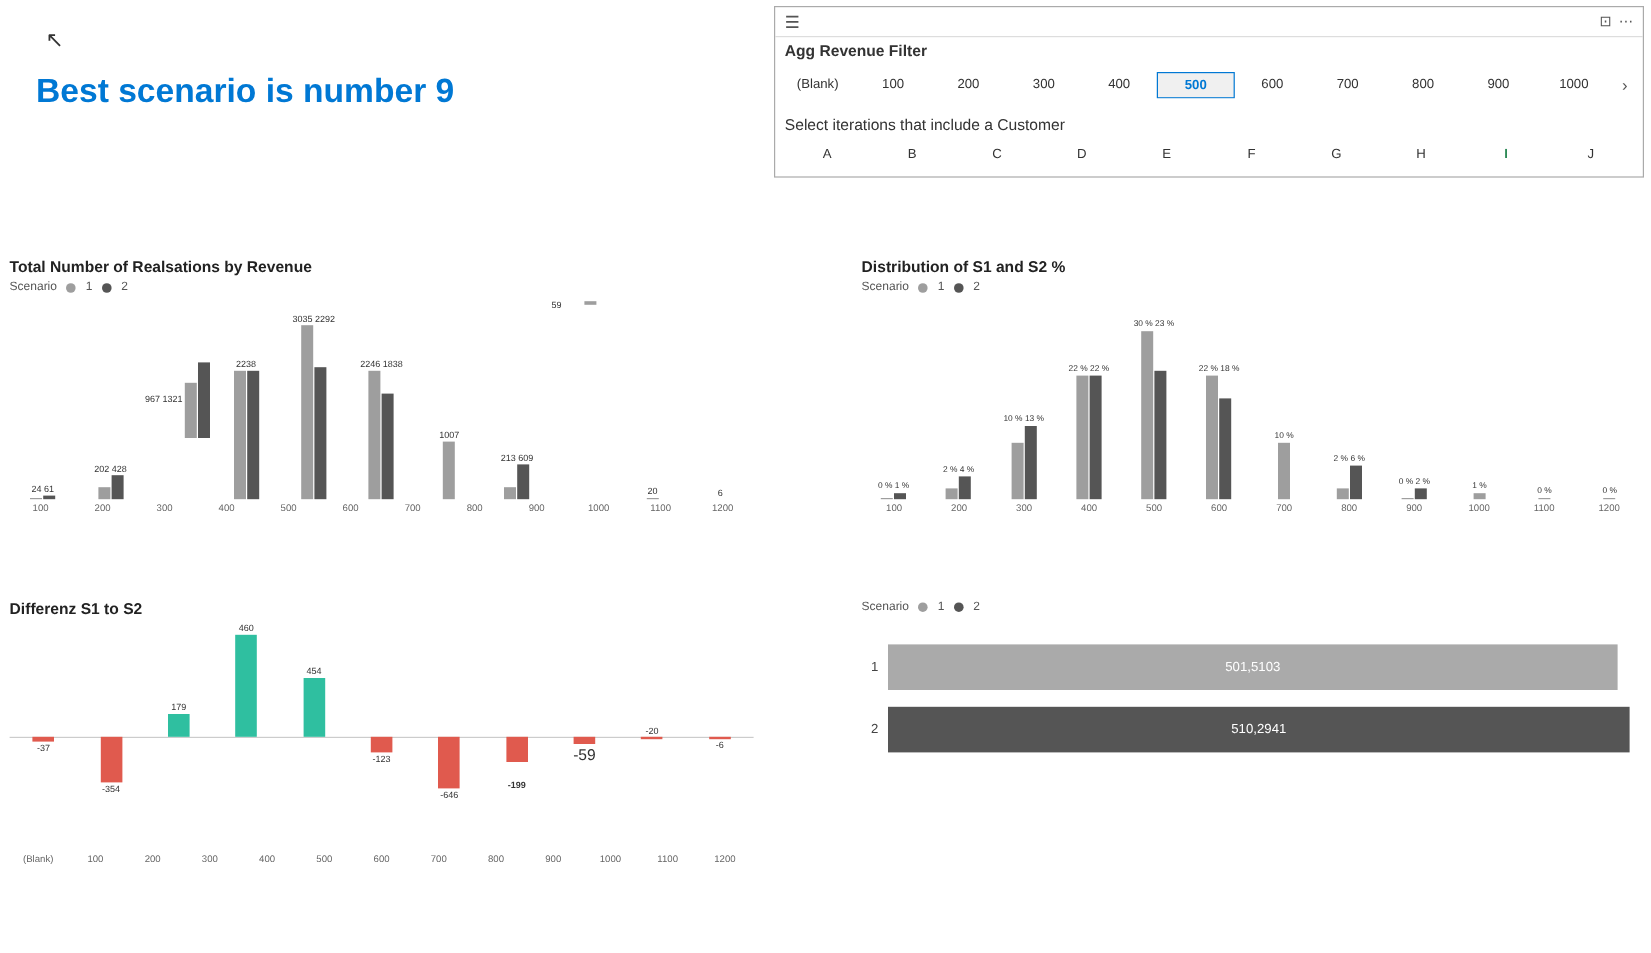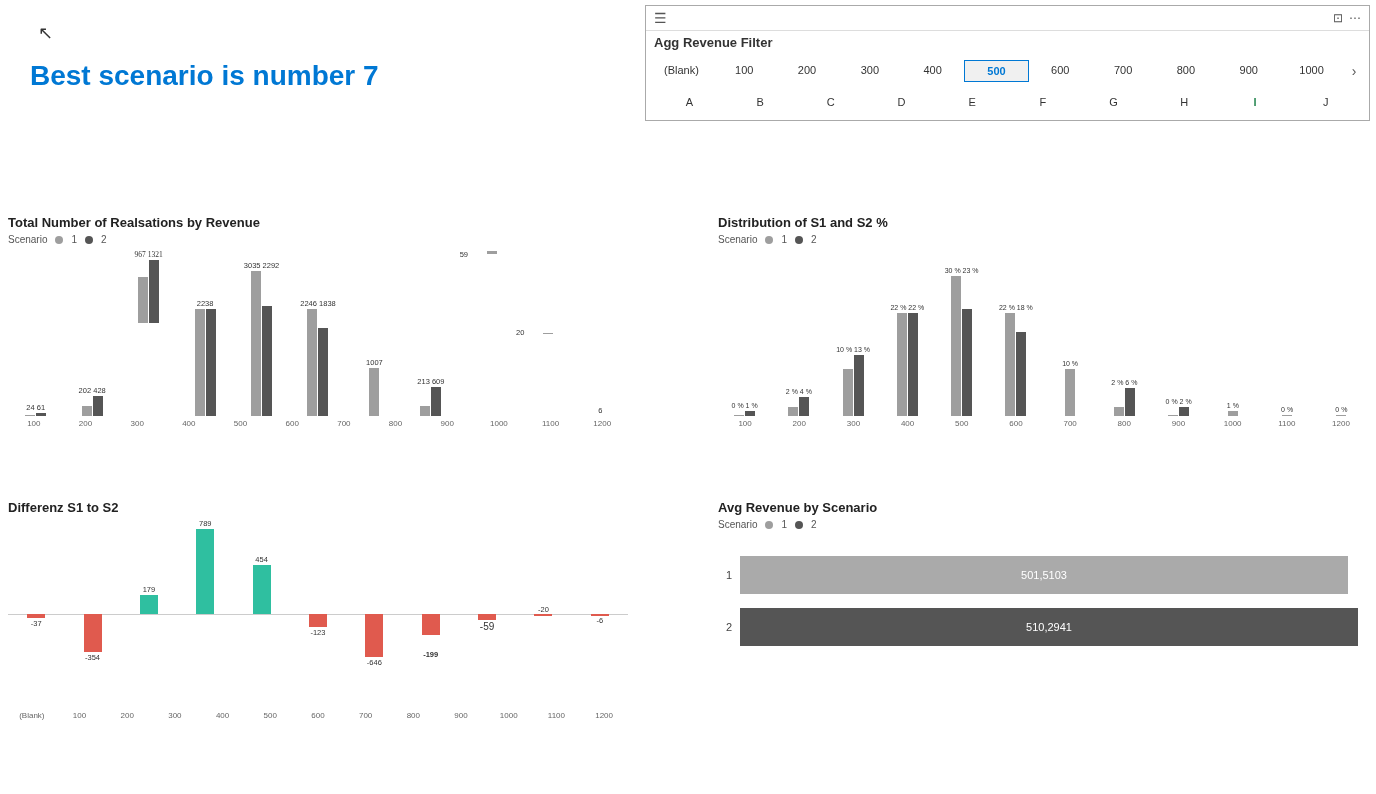--- a/index.html
+++ b/index.html
@@ -149,21 +149,21 @@
       pointer-events: none;
     }
   </style>
 </head>
 <body>
 
 <div class="main-container">
 
   <div class="cursor">↖</div>
 
-  <div class="best-scenario-title">Best scenario is number 7</div>
+  <div class="best-scenario-title">Best scenario is number 9</div>
 
   <div class="filter-panel">
     <div class="filter-panel-header">
       <span style="cursor:pointer; color:#555; font-size:14px;">☰</span>
       <div class="filter-panel-header-icons">
         <span style="cursor:pointer; color:#555; font-size:12px;">⊡</span>
         <span style="cursor:pointer; color:#555; font-size:12px;">⋯</span>
       </div>
     </div>
     <div class="filter-panel-title">Agg Revenue Filter</div>
@@ -176,20 +176,21 @@
           <div class="filter-slicer-item">400</div>
           <div class="filter-slicer-item highlighted">500</div>
           <div class="filter-slicer-item">600</div>
           <div class="filter-slicer-item">700</div>
           <div class="filter-slicer-item">800</div>
           <div class="filter-slicer-item">900</div>
           <div class="filter-slicer-item">1000</div>
         </div>
       <div class="filter-arrow-btn">›</div>
     </div>
+    <div class="filter-subtitle">Select iterations that include a Customer</div>
     <div class="filter-letters-row" id="filter-letters-container">
     <div class="filter-letter-item">A</div>
         <div class="filter-letter-item">B</div>
         <div class="filter-letter-item">C</div>
         <div class="filter-letter-item">D</div>
         <div class="filter-letter-item">E</div>
         <div class="filter-letter-item">F</div>
         <div class="filter-letter-item">G</div>
         <div class="filter-letter-item">H</div>
         <div class="filter-letter-item highlighted">I</div>
@@ -215,21 +216,21 @@
               <div style="width: 10px; height: 3px; background: rgb(85, 85, 85);"></div>
             </div>
           </div>
           <div style="display: flex; flex-direction: column; align-items: center; flex: 1 1 0%; height: 100%; justify-content: flex-end; position: relative;">
             <div style="font-size: 7.5px; color: rgb(51, 51, 51); text-align: center; margin-bottom: 1px; line-height: 1.1; white-space: nowrap;">202 428</div>
             <div style="display: flex; align-items: flex-end; gap: 1px; width: 100%; justify-content: center;">
               <div style="width: 10px; height: 10px; background: rgb(158, 158, 158);"></div>
               <div style="width: 10px; height: 20px; background: rgb(85, 85, 85);"></div>
             </div>
           </div>
-          <div style="display: flex; flex-direction: column; align-items: center; flex: 1 1 0%; height: 100%; justify-content: flex-start; position: relative; font-family: Liberation Serif, serif;">
+          <div style="display: flex; align-items: center; flex: 1 1 0%; height: 100%; justify-content: center; position: relative;">
             <div style="font-size: 7.5px; color: rgb(51, 51, 51); text-align: center; margin-bottom: 1px; line-height: 1.1; white-space: nowrap;">967 1321</div>
             <div style="display: flex; align-items: flex-end; gap: 1px; width: 100%; justify-content: center;">
               <div style="width: 10px; height: 46px; background: rgb(158, 158, 158);"></div>
               <div style="width: 10px; height: 63px; background: rgb(85, 85, 85);"></div>
             </div>
           </div>
           <div style="display: flex; flex-direction: column; align-items: center; flex: 1 1 0%; height: 100%; justify-content: flex-end; position: relative;">
             <div style="font-size: 7.5px; color: rgb(51, 51, 51); text-align: center; margin-bottom: 1px; line-height: 1.1; white-space: nowrap;">2238</div>
             <div style="display: flex; align-items: flex-end; gap: 1px; width: 100%; justify-content: center;">
               <div style="width: 10px; height: 107px; background: rgb(158, 158, 158);"></div>
@@ -262,21 +263,21 @@
               <div style="width: 10px; height: 10px; background: rgb(158, 158, 158);"></div>
               <div style="width: 10px; height: 29px; background: rgb(85, 85, 85);"></div>
             </div>
           </div>
           <div style="display: flex; flex-direction: row; align-items: flex-start; flex: 1 1 0%; height: 100%; justify-content: flex-end; position: relative;">
             <div style="font-size: 7.5px; color: rgb(51, 51, 51); text-align: center; margin-bottom: 1px; line-height: 1.1; white-space: nowrap;">59</div>
             <div style="display: flex; align-items: flex-end; gap: 1px; width: 100%; justify-content: center;">
               <div style="width: 10px; height: 3px; background: rgb(158, 158, 158);"></div>
             </div>
           </div>
-          <div style="display: flex; flex-direction: row; align-items: center; flex: 1 1 0%; height: 100%; justify-content: flex-end; position: relative;">
+          <div style="display: flex; flex-direction: column; align-items: center; flex: 1 1 0%; height: 100%; justify-content: flex-end; position: relative;">
             <div style="font-size: 7.5px; color: rgb(51, 51, 51); text-align: center; margin-bottom: 1px; line-height: 1.1; white-space: nowrap;">20</div>
             <div style="display: flex; align-items: flex-end; gap: 1px; width: 100%; justify-content: center;">
               <div style="width: 10px; height: 1px; background: rgb(158, 158, 158);"></div>
             </div>
           </div>
           <div style="display: flex; flex-direction: column; align-items: center; flex: 1 1 0%; height: 100%; justify-content: flex-end; position: relative;">
             <div style="font-size: 7.5px; color: rgb(51, 51, 51); text-align: center; margin-bottom: 1px; line-height: 1.1; white-space: nowrap;">6</div>
             <div style="display: flex; align-items: flex-end; gap: 1px; width: 100%; justify-content: center;">
               <div style="width: 10px; height: 0px; background: rgb(158, 158, 158);"></div>
             </div>
@@ -420,41 +421,41 @@
           <div style="display: flex; flex-direction: column; align-items: center; flex: 1 1 0%; height: 190px; position: relative; justify-content: center;">
             <div style="width: 18px; height: 38px; background: rgb(224, 90, 78); position: absolute; top: 95px; z-index: 2;"></div>
             <div style="font-size: 7.5px; color: rgb(51, 51, 51); position: absolute; top: 134px; text-align: center; z-index: 3; white-space: nowrap;">-354</div>
           </div>
           <div style="display: flex; flex-direction: column; align-items: center; flex: 1 1 0%; height: 190px; position: relative; justify-content: center;">
             <div style="width: 18px; height: 19px; background: rgb(47, 191, 160); position: absolute; bottom: 95px; z-index: 2;"></div>
             <div style="font-size: 7.5px; color: rgb(51, 51, 51); position: absolute; bottom: 115px; text-align: center; z-index: 3; white-space: nowrap;">179</div>
           </div>
           <div style="display: flex; flex-direction: column; align-items: center; flex: 1 1 0%; height: 190px; position: relative; justify-content: center;">
             <div style="width: 18px; height: 85px; background: rgb(47, 191, 160); position: absolute; bottom: 95px; z-index: 2;"></div>
-            <div style="font-size: 7.5px; color: rgb(51, 51, 51); position: absolute; bottom: 181px; text-align: center; z-index: 3; white-space: nowrap;">789</div>
+            <div style="font-size: 7.5px; color: rgb(51, 51, 51); position: absolute; bottom: 181px; text-align: center; z-index: 3; white-space: nowrap;">460</div>
           </div>
           <div style="display: flex; flex-direction: column; align-items: center; flex: 1 1 0%; height: 190px; position: relative; justify-content: center;">
             <div style="width: 18px; height: 49px; background: rgb(47, 191, 160); position: absolute; bottom: 95px; z-index: 2;"></div>
             <div style="font-size: 7.5px; color: rgb(51, 51, 51); position: absolute; bottom: 145px; text-align: center; z-index: 3; white-space: nowrap;">454</div>
           </div>
           <div style="display: flex; flex-direction: column; align-items: center; flex: 1 1 0%; height: 190px; position: relative; justify-content: center;">
             <div style="width: 18px; height: 13px; background: rgb(224, 90, 78); position: absolute; top: 95px; z-index: 2;"></div>
             <div style="font-size: 7.5px; color: rgb(51, 51, 51); position: absolute; top: 109px; text-align: center; z-index: 3; white-space: nowrap;">-123</div>
           </div>
           <div style="display: flex; flex-direction: column; align-items: center; flex: 1 1 0%; height: 190px; position: relative; justify-content: center;">
             <div style="width: 18px; height: 43px; background: rgb(224, 90, 78); position: absolute; top: 95px; z-index: 2;"></div>
             <div style="font-size: 7.5px; color: rgb(51, 51, 51); position: absolute; top: 139px; text-align: center; z-index: 3; white-space: nowrap;">-646</div>
           </div>
           <div style="display: flex; flex-direction: column; align-items: center; flex: 1 1 0%; height: 190px; position: relative; justify-content: center;">
             <div style="width: 18px; height: 21px; background: rgb(224, 90, 78); position: absolute; top: 95px; z-index: 2;"></div>
             <div style="font-size: 7.5px; color: rgb(51, 51, 51); position: absolute; top: 131px; text-align: center; z-index: 3; white-space: nowrap; font-weight: bold;">-199</div>
           </div>
           <div style="display: flex; flex-direction: column; align-items: center; flex: 1 1 0%; height: 190px; position: relative; justify-content: center;">
             <div style="width: 18px; height: 6px; background: rgb(224, 90, 78); position: absolute; top: 95px; z-index: 2;"></div>
-            <div style="font-size: 10px; color: rgb(51, 51, 51); position: absolute; top: 102px; text-align: right; z-index: 3; white-space: nowrap;">-59</div>
+            <div style="font-size: 13px; color: rgb(51, 51, 51); position: absolute; top: 102px; text-align: right; z-index: 3; white-space: nowrap;">-59</div>
           </div>
           <div style="display: flex; flex-direction: column; align-items: center; flex: 1 1 0%; height: 190px; position: relative; justify-content: center;">
             <div style="width: 18px; height: 2px; background: rgb(224, 90, 78); position: absolute; top: 95px; z-index: 2;"></div>
             <div style="font-size: 7.5px; color: rgb(51, 51, 51); position: absolute; top: 86px; text-align: center; z-index: 3; white-space: nowrap;">-20</div>
           </div>
           <div style="display: flex; flex-direction: column; align-items: center; flex: 1 1 0%; height: 190px; position: relative; justify-content: center;">
             <div style="width: 18px; height: 2px; background: rgb(224, 90, 78); position: absolute; top: 95px; z-index: 2;"></div>
             <div style="font-size: 7.5px; color: rgb(51, 51, 51); position: absolute; top: 97px; text-align: center; z-index: 3; white-space: nowrap;">-6</div>
           </div>
         </div>
@@ -470,21 +471,20 @@
           <div style="flex: 1 1 0%; text-align: center; font-size: 8px; color: rgb(102, 102, 102);">800</div>
           <div style="flex: 1 1 0%; text-align: center; font-size: 8px; color: rgb(102, 102, 102);">900</div>
           <div style="flex: 1 1 0%; text-align: center; font-size: 8px; color: rgb(102, 102, 102);">1000</div>
           <div style="flex: 1 1 0%; text-align: center; font-size: 8px; color: rgb(102, 102, 102);">1100</div>
           <div style="flex: 1 1 0%; text-align: center; font-size: 8px; color: rgb(102, 102, 102);">1200</div>
         </div>
       </div>
   </div>
 
   <div class="chart-section chart-avg-revenue">
-    <div class="chart-title">Avg Revenue by Scenario</div>
     <div class="chart-legend">
       <span>Scenario</span>
       <span class="legend-dot" style="background:#9e9e9e;"></span>
       <span>1</span>
       <span class="legend-dot" style="background:#555555;"></span>
       <span>2</span>
     </div>
     <div id="avg-revenue-chart" style="padding: 20px 0px 10px; width: 100%;">
         <div style="display: flex; align-items: center; margin-bottom: 14px; gap: 8px;">
           <div style="width: 14px; font-size: 11px; color: rgb(68, 68, 68); text-align: right; flex-shrink: 0;">1</div>

